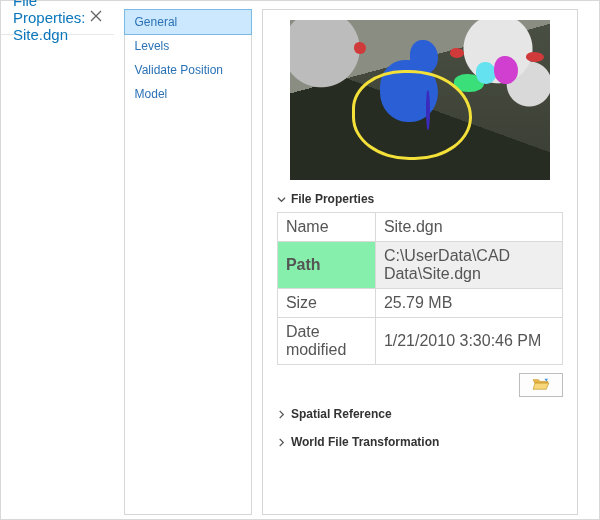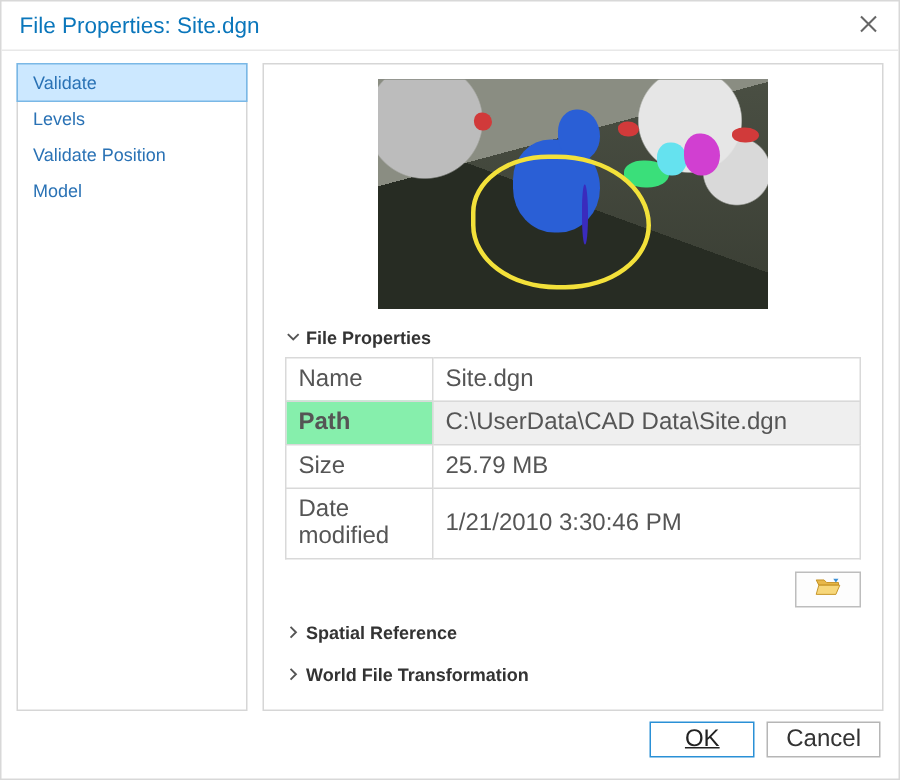--- a/index.html
+++ b/index.html
@@ -11,21 +11,21 @@
     background: #fff;
     width: 600px;
     height: 520px;
     overflow: hidden;
   }
   .dialog {
     width: 600px;
     height: 520px;
     border: 1px solid #d8d8d8;
     display: flex;
-    flex-direction: column;
+    flex-direction: row;
     background: #fff;
   }
   
   .titlebar {
     height: 34px;
     display: flex;
     align-items: center;
     justify-content: space-between;
     padding: 0 12px;
     border-bottom: 1px solid #e8e8e8;
@@ -199,21 +199,21 @@
             <path d="M1 1 L11 11 M11 1 L1 11" stroke="#666" stroke-width="1.4" fill="none"></path>
           </svg>
       </span>
     </div>
   </div>
 
   <div class="body">
 
     <div class="sidebar">
       <div class="sidebar-item selected">
-        <span>Validate</span>
+        <span>General</span>
       </div>
       <div class="sidebar-item">
         <span>Levels</span>
       </div>
       <div class="sidebar-item">
         <span>Validate Position</span>
       </div>
       <div class="sidebar-item">
         <span>Model</span>
       </div>

